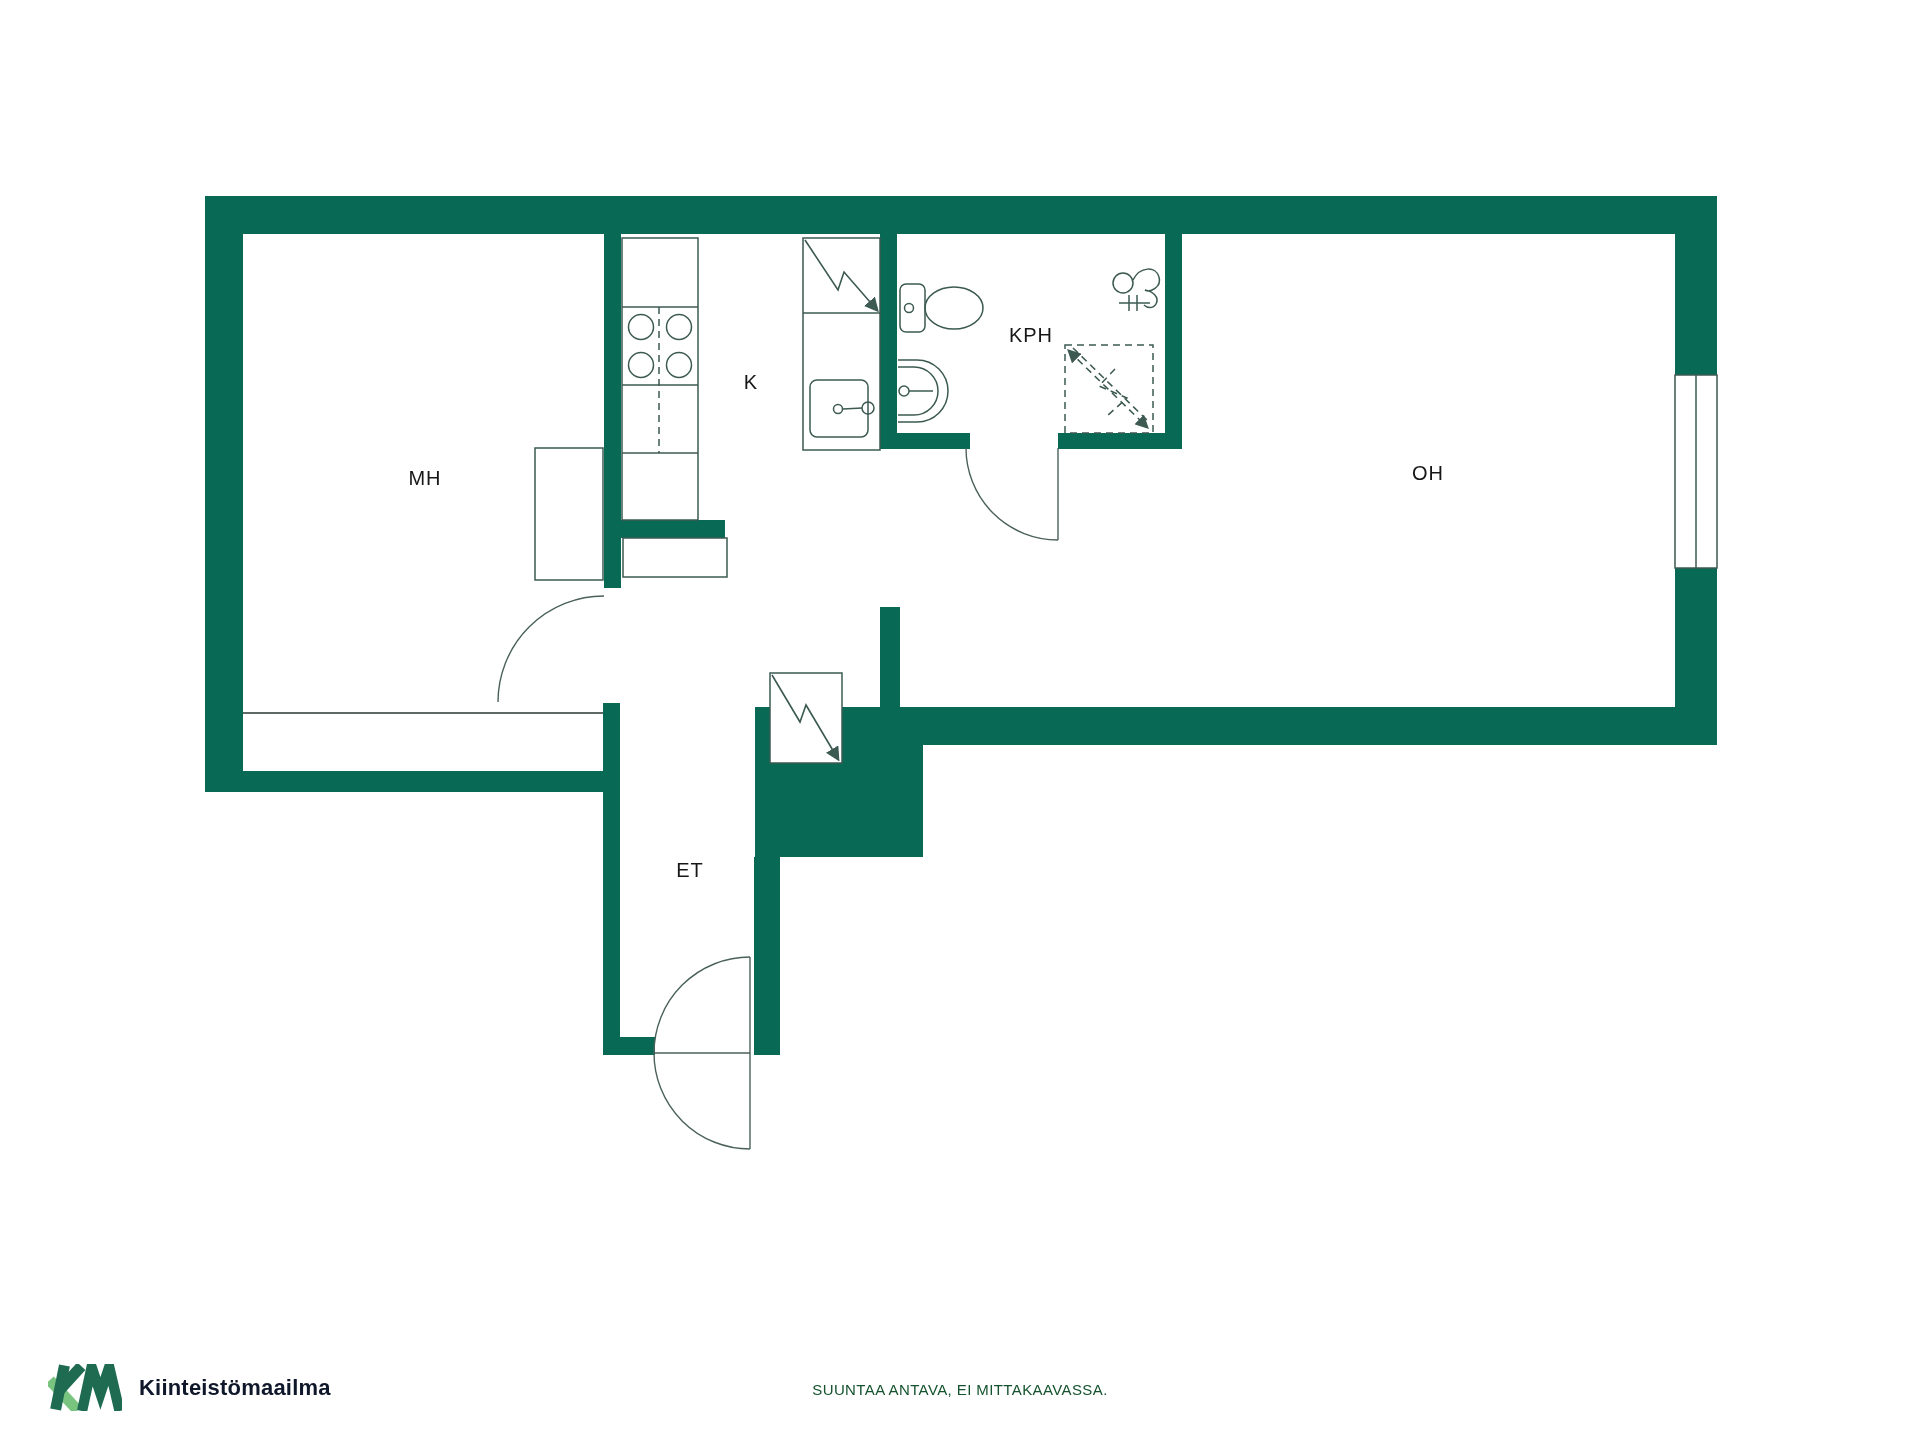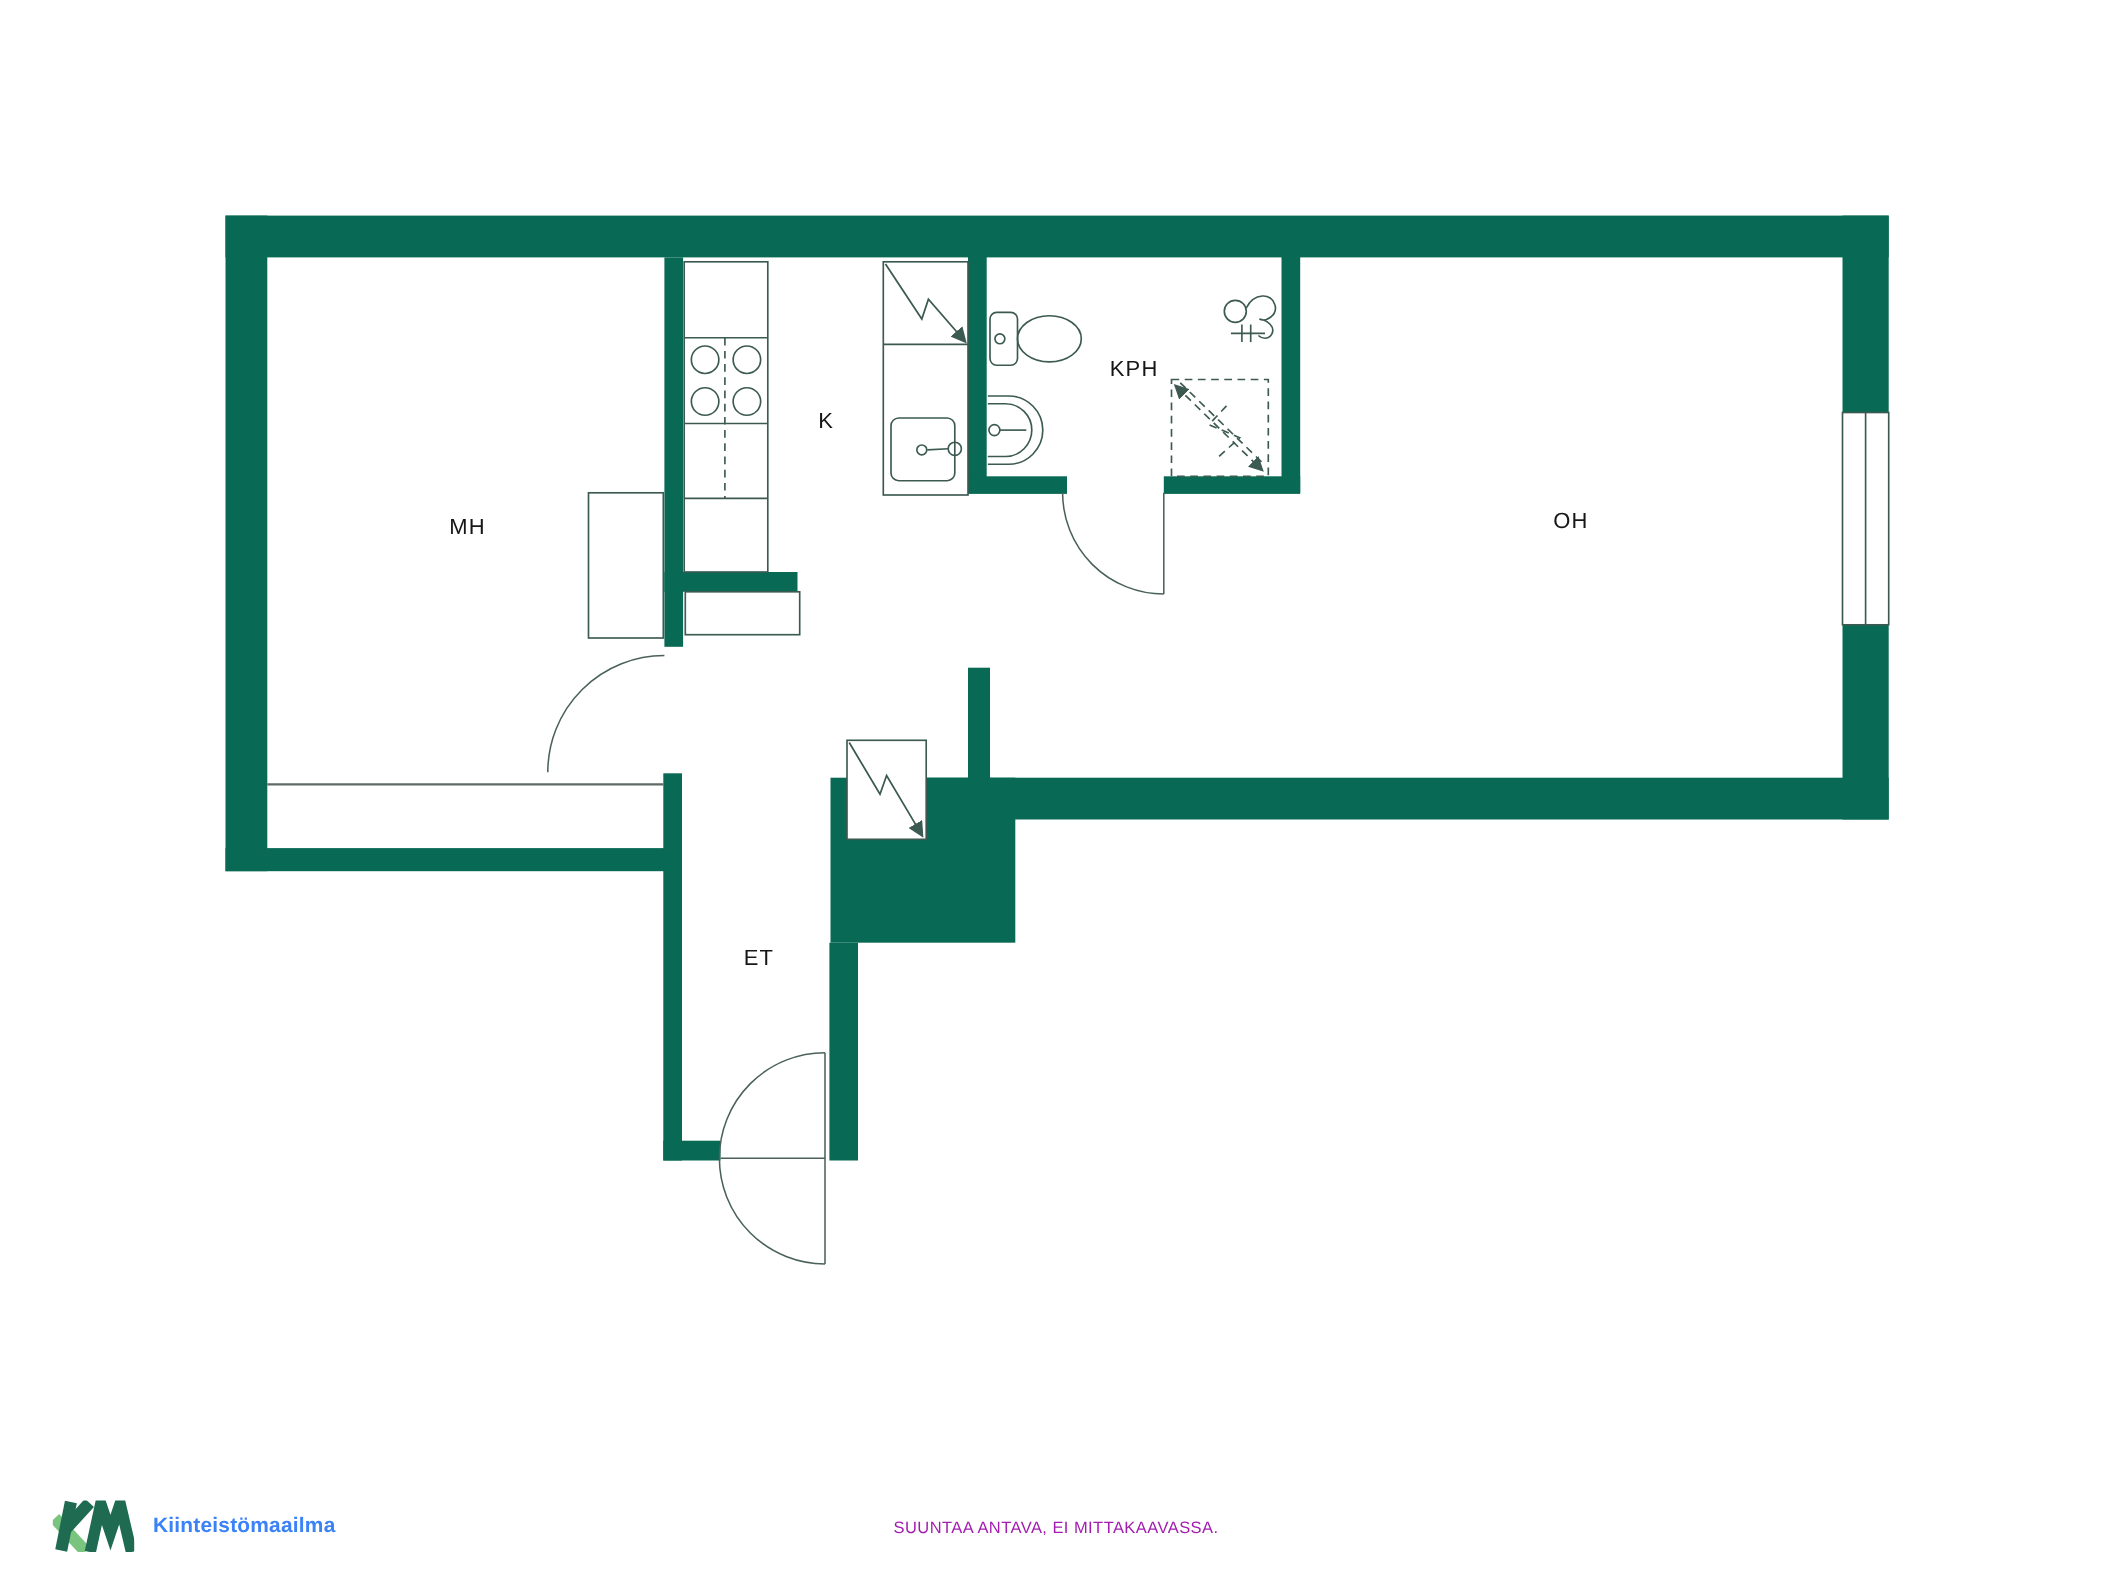--- a/index.html
+++ b/index.html
@@ -11,26 +11,26 @@
   .wall{fill:#086a54;stroke:none;}
   .box{fill:#ffffff;stroke:#3c5a52;stroke-width:1.5;}
   .ln{stroke:#3c5a52;stroke-width:1.5;fill:none;}
   .ln2{stroke:#3c5a52;stroke-width:1.6;fill:none;}
   .dash{stroke-dasharray:7 5;}
   .arc{stroke:#4a615b;stroke-width:1.4;fill:none;}
   .winline{stroke:#5f6a66;stroke-width:2;fill:none;}
   .room-label{font-size:20px;letter-spacing:1px;fill:#161616;text-anchor:middle;}
   .footer-caption{
     position:absolute;left:0;right:0;top:1381px;text-align:center;
-    font-size:15px;letter-spacing:.4px;color:#a21caf;
+    font-size:15px;letter-spacing:.4px;color:#14532d;
   }
   .logo{
     position:absolute;left:48px;top:1364px;display:flex;align-items:center;gap:17px;
   }
-  .logo-text{font-size:19px;font-weight:600;color:#3b82f6;letter-spacing:.2px;}
+  .logo-text{font-size:22px;font-weight:600;color:#0f172a;letter-spacing:.2px;}
 </style>
 </head>
 <body>
 
 <svg class="plan-svg" width="1920" height="1440" viewBox="0 0 1920 1440">
   <defs>
     <marker id="arr" viewBox="0 0 10 10" refX="8" refY="5" markerWidth="9" markerHeight="9" orient="auto-start-reverse">
       <path d="M0,0 L10,5 L0,10 z" fill="#3c5a52"></path>
     </marker>
   </defs>

